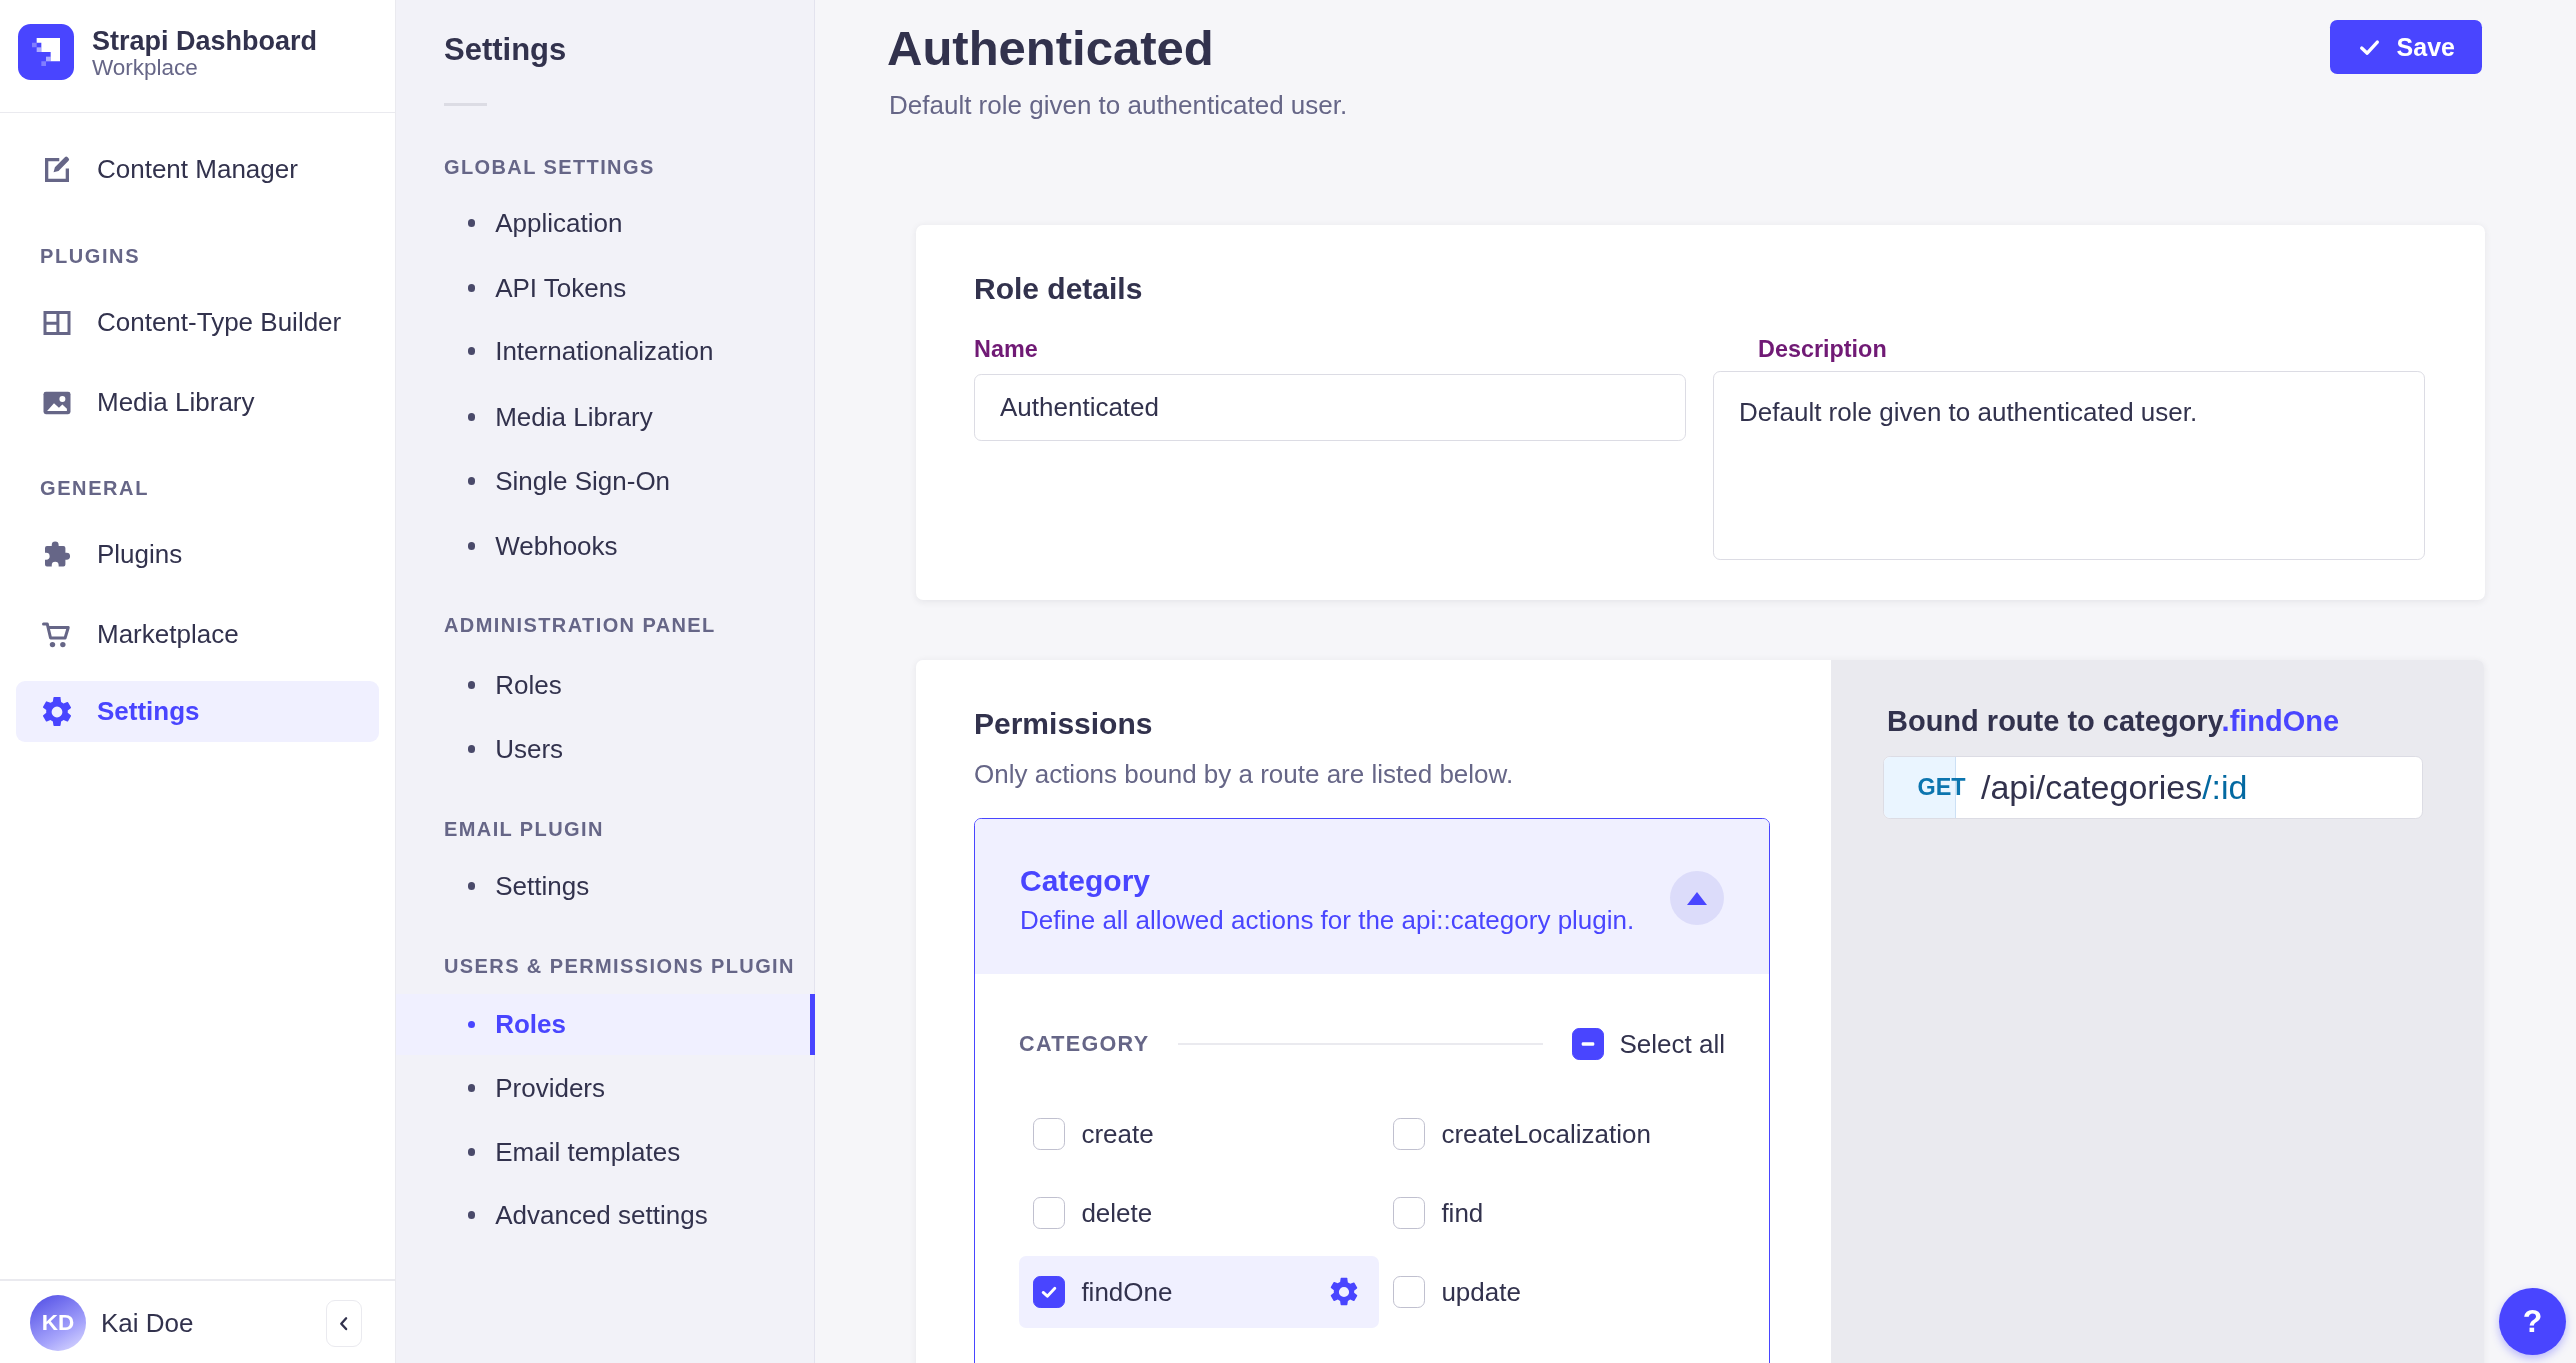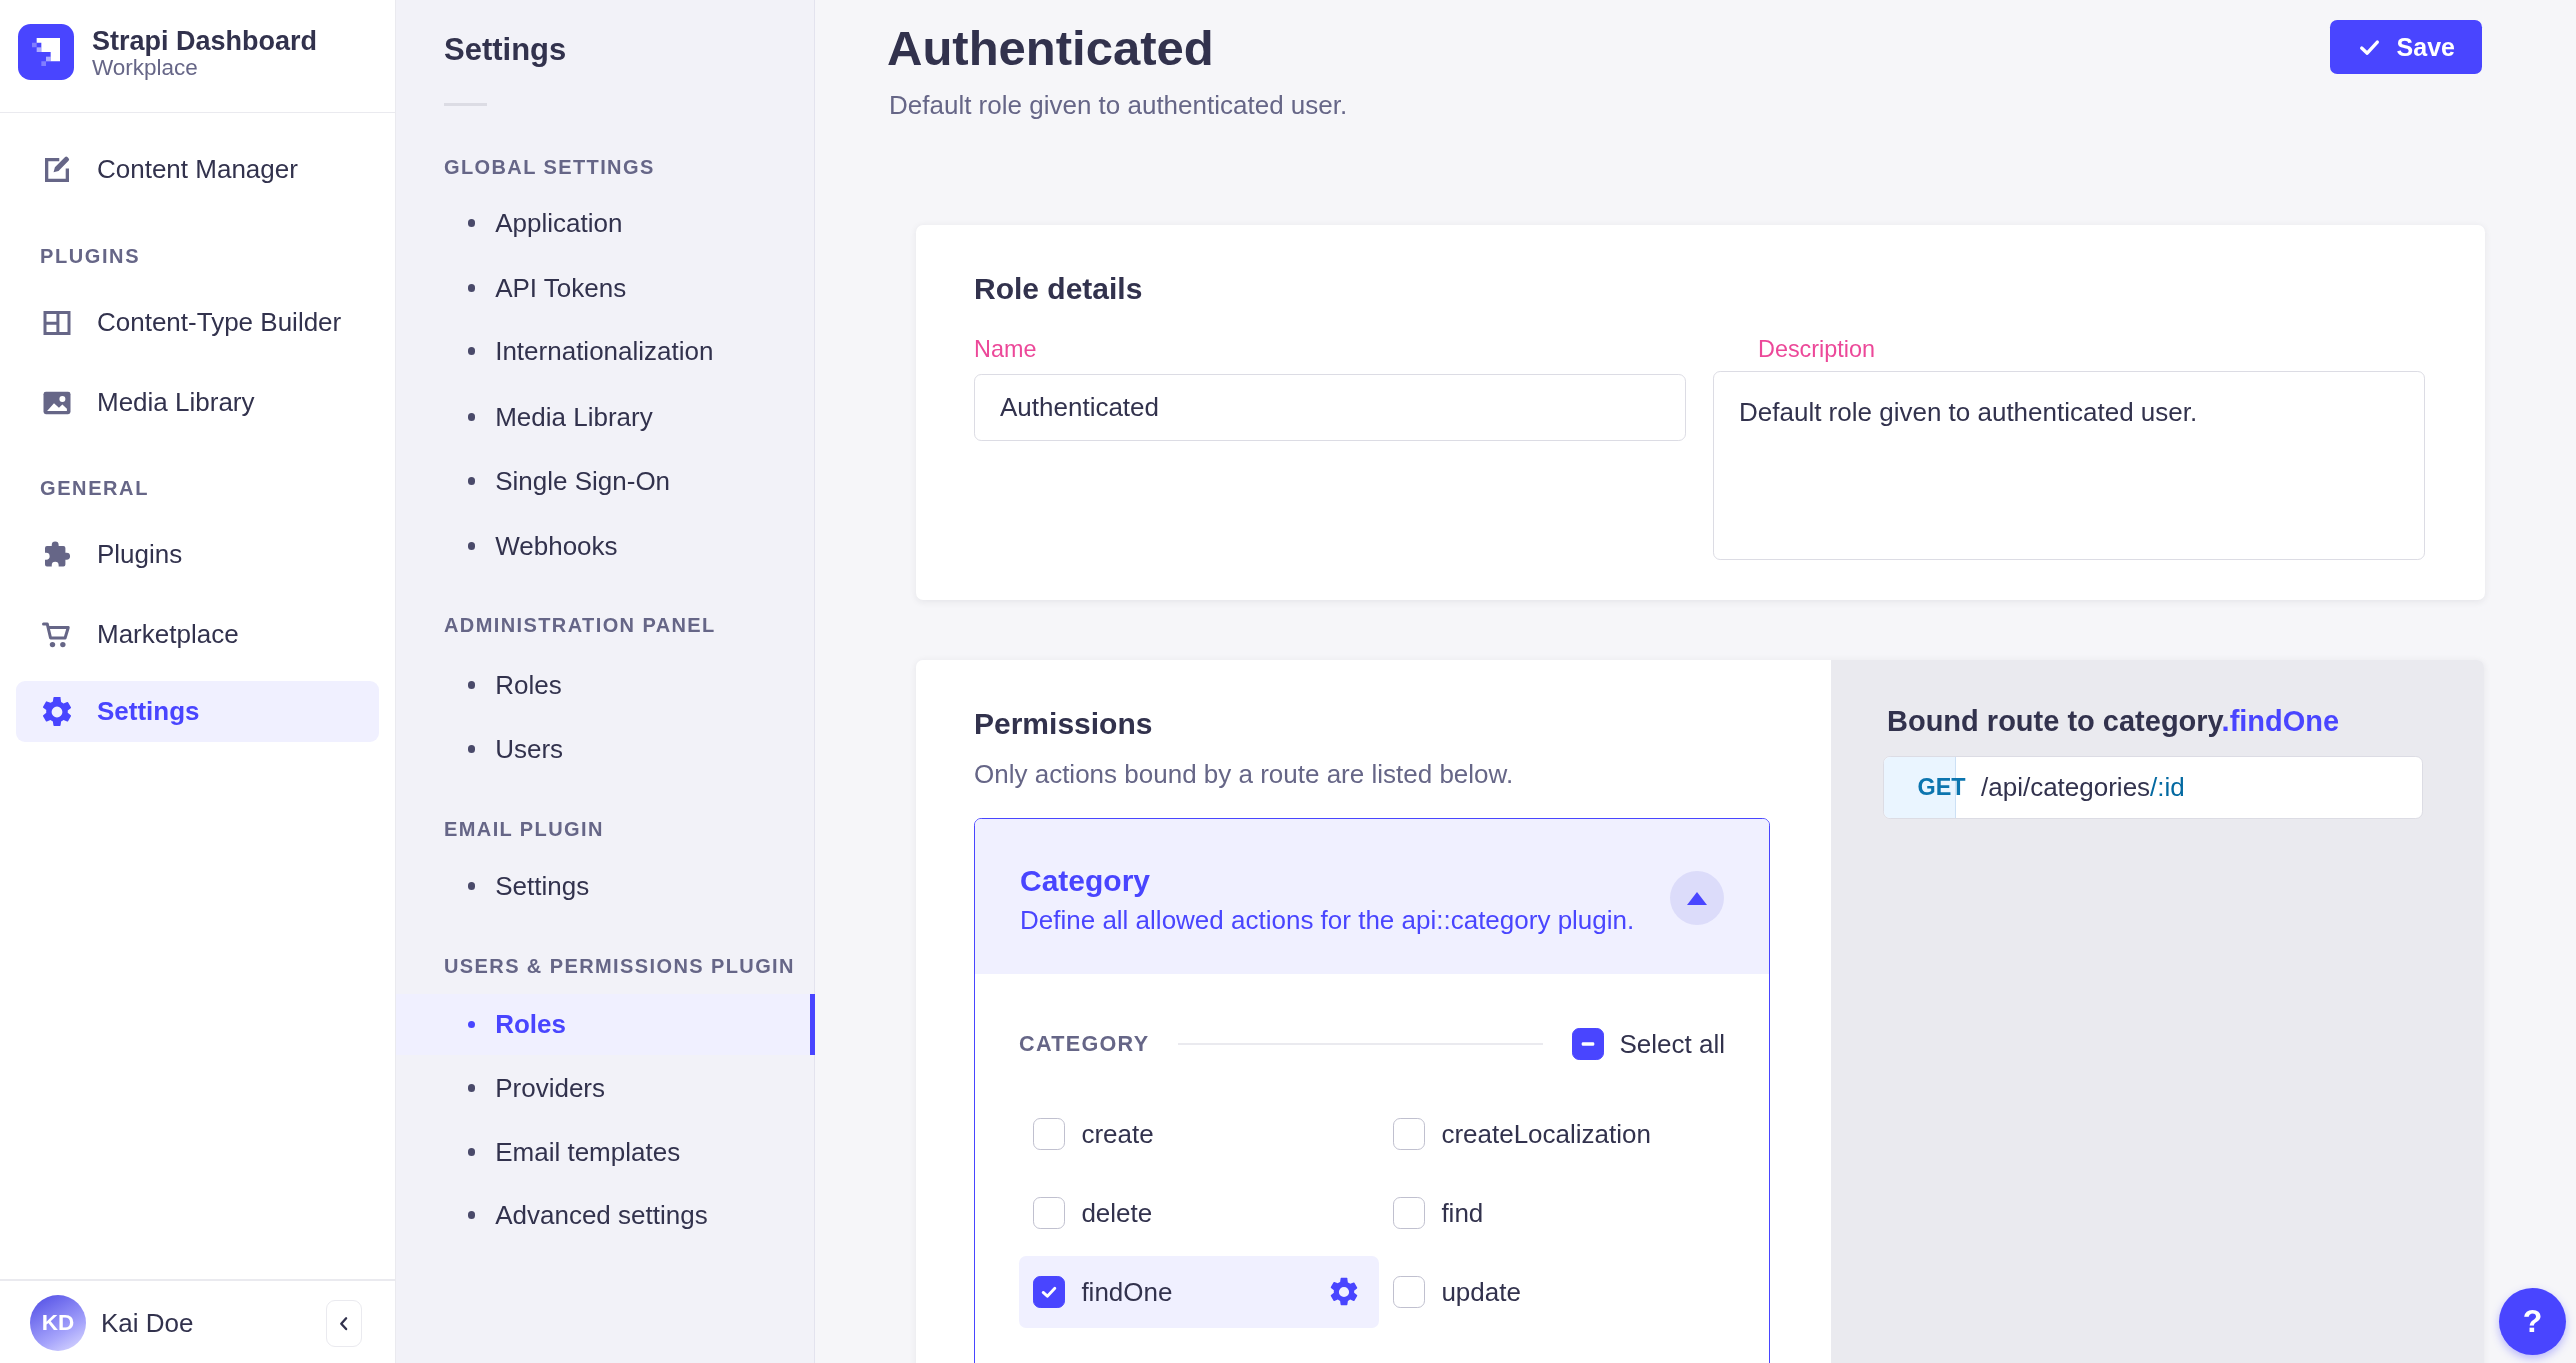--- a/index.html
+++ b/index.html
@@ -50,21 +50,21 @@
   .page-title { position:absolute; left:72px; top:20px; font-size:49px; font-weight:bold; color:#32324d; }
   .page-subtitle { position:absolute; left:74px; top:90px; font-size:26px; color:#666687; }
   .save-btn { position:absolute; right:94px; top:20px; height:54px; padding:0 27px; background:#4945ff;
               border:none; border-radius:7.2px; color:#fff; font-size:25px; font-weight:bold;
               display:flex; align-items:center; gap:14.4px; font-family:inherit; }
 
   .card { position:absolute; background:#fff; border-radius:7.2px; box-shadow:0 1.8px 7.2px rgba(33,33,52,.08); }
   .role-card { left:101px; top:225px; width:1569px; height:375px; }
   .card-title { position:absolute; left:58px; top:47px; font-size:30px; font-weight:bold; color:#32324d; }
   .field-label { position:absolute; top:110px; height:29px; display:flex; align-items:center;
-                 font-size:23.4px; font-weight:normal; color:#ec4899; }
+                 font-size:23.4px; font-weight:bold; color:#701a75; }
   .text-input { position:absolute; top:149px; width:712px; height:67px; background:#fff;
                 border:1.8px solid #dcdce4; border-radius:7.2px; font-size:26px; color:#32324d;
                 padding:0 25px; font-family:inherit; }
   .textarea { position:absolute; left:797px; top:146px; width:712px; height:189px; background:#fff;
               border:1.8px solid #dcdce4; border-radius:7.2px; font-size:26px; color:#32324d;
               padding:21.6px 25px; font-family:inherit; resize:none; line-height:36px; }
 
   .perm-row { position:absolute; left:101px; top:660px; width:1568px; height:899px;
               border-radius:7.2px; overflow:hidden; display:flex; box-shadow:0 1.8px 7.2px rgba(33,33,52,.08); }
   .perm-left { width:915px; background:#fff; position:relative; }
@@ -95,21 +95,21 @@
   .perm-cell { display:flex; align-items:center; padding-left:14.4px; }
   .perm-cell.hl { background:#f0f0ff; border-radius:7.2px; padding-right:18px; }
   .cell-gear { margin-left:auto; width:34px; height:34px; color:#4945ff; }
 
   .route-title { position:absolute; left:56px; top:45px; font-size:29px; font-weight:bold; color:#32324d; }
   .route-title .accent { color:#4945ff; }
   .route-bar { position:absolute; left:52px; top:96px; width:540px; height:63px; background:#fff;
                border:1.8px solid #dcdce4; border-radius:7.2px; display:flex; align-items:stretch; overflow:hidden; }
   .method-badge { width:72px; background:#eaf5ff; border-right:1.8px solid #cce0f5; color:#0c75af;
                   font-size:23.4px; font-weight:bold; display:flex; align-items:center; justify-content:center;padding-left:44px; }
-  .route-path { display:flex; align-items:center; padding-left:25px; font-size:26px; }
+  .route-path { display:flex; align-items:center; padding-left:25px; font-size:34px; }
   .route-path .param { color:#0369a1; }
 
   .help-btn { position:absolute; left:2499px; top:1288px; width:67px; height:67px; border-radius:50%;
               background:#4945ff; border:none; color:#fff; font-size:32px; font-weight:bold;
               display:flex; align-items:center; justify-content:center; box-shadow:0 3.6px 9px rgba(73,69,255,.35); }
   svg { display:block; }
 </style>
 </head>
 <body>
 

